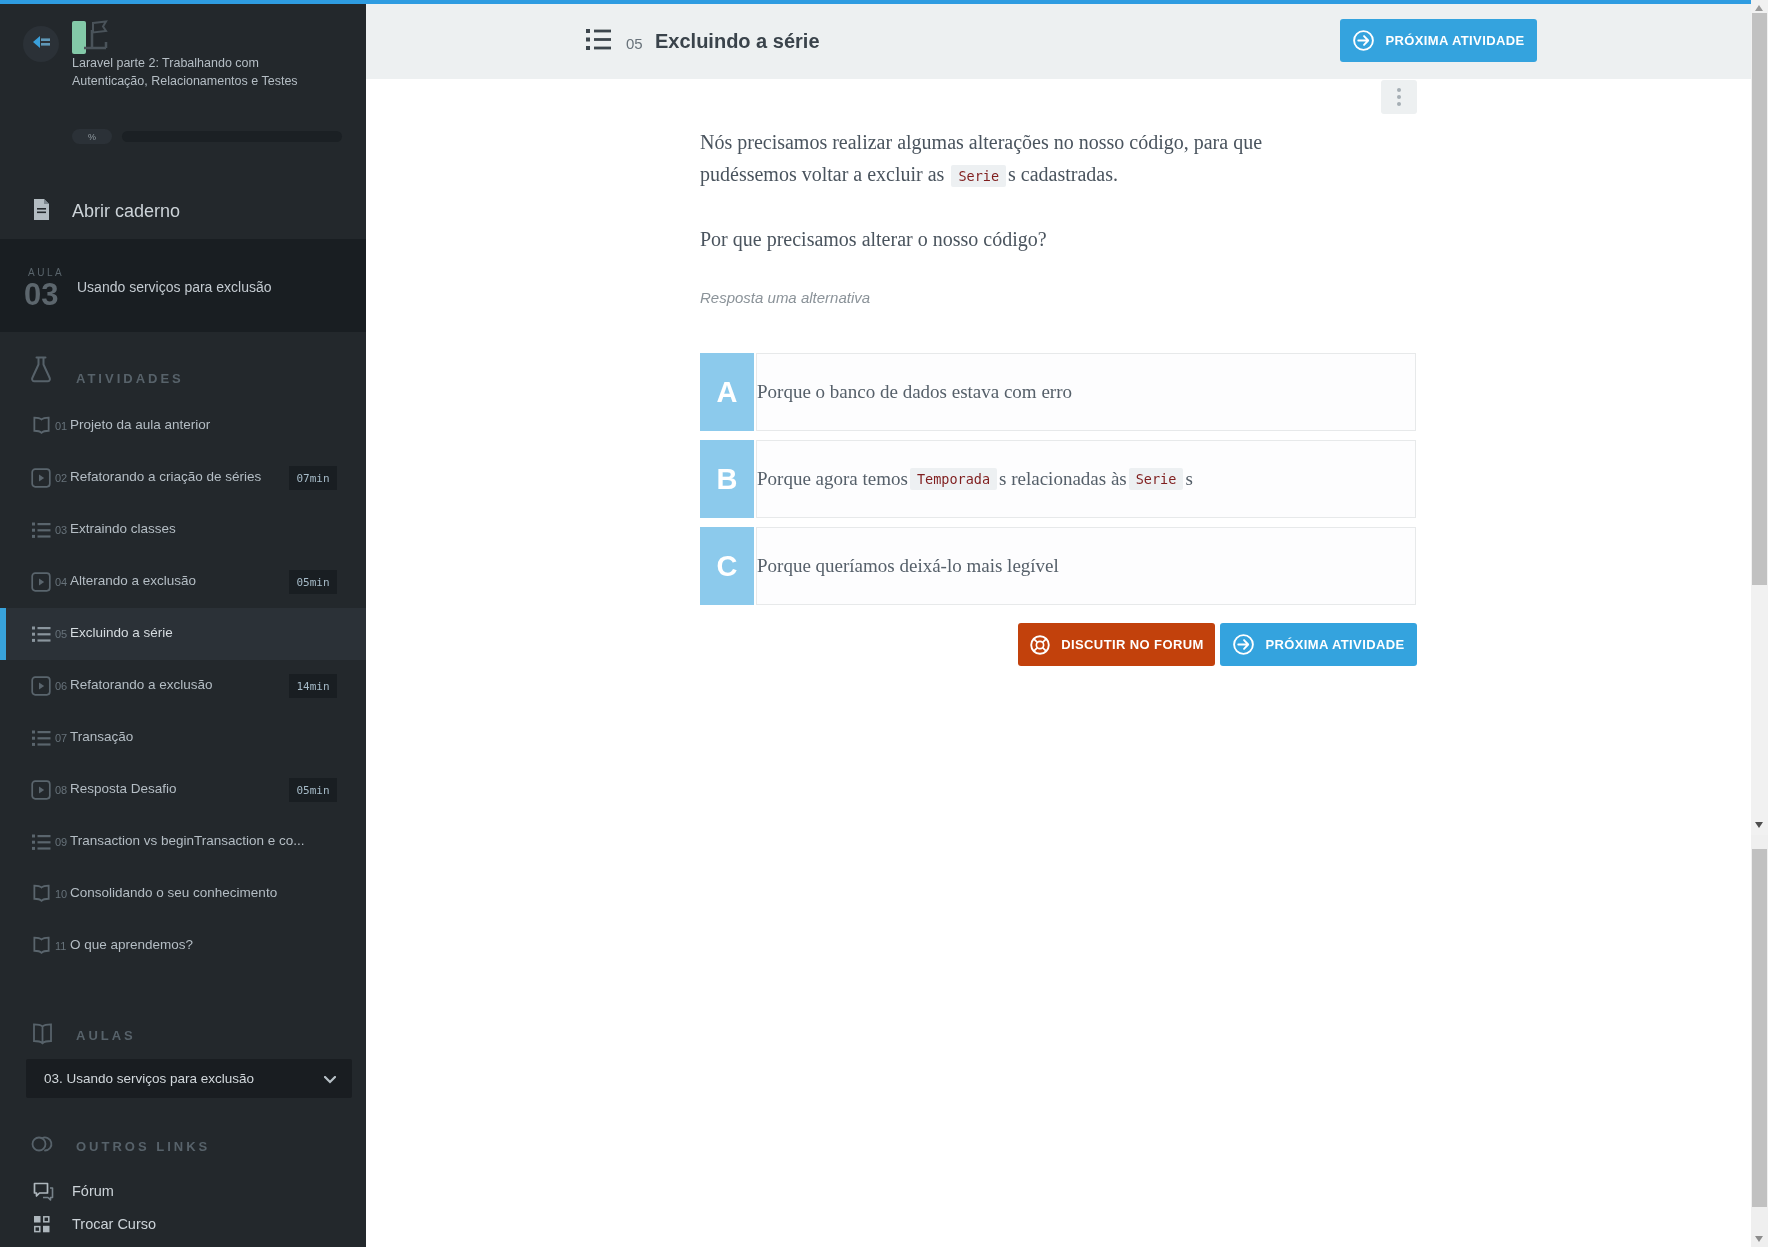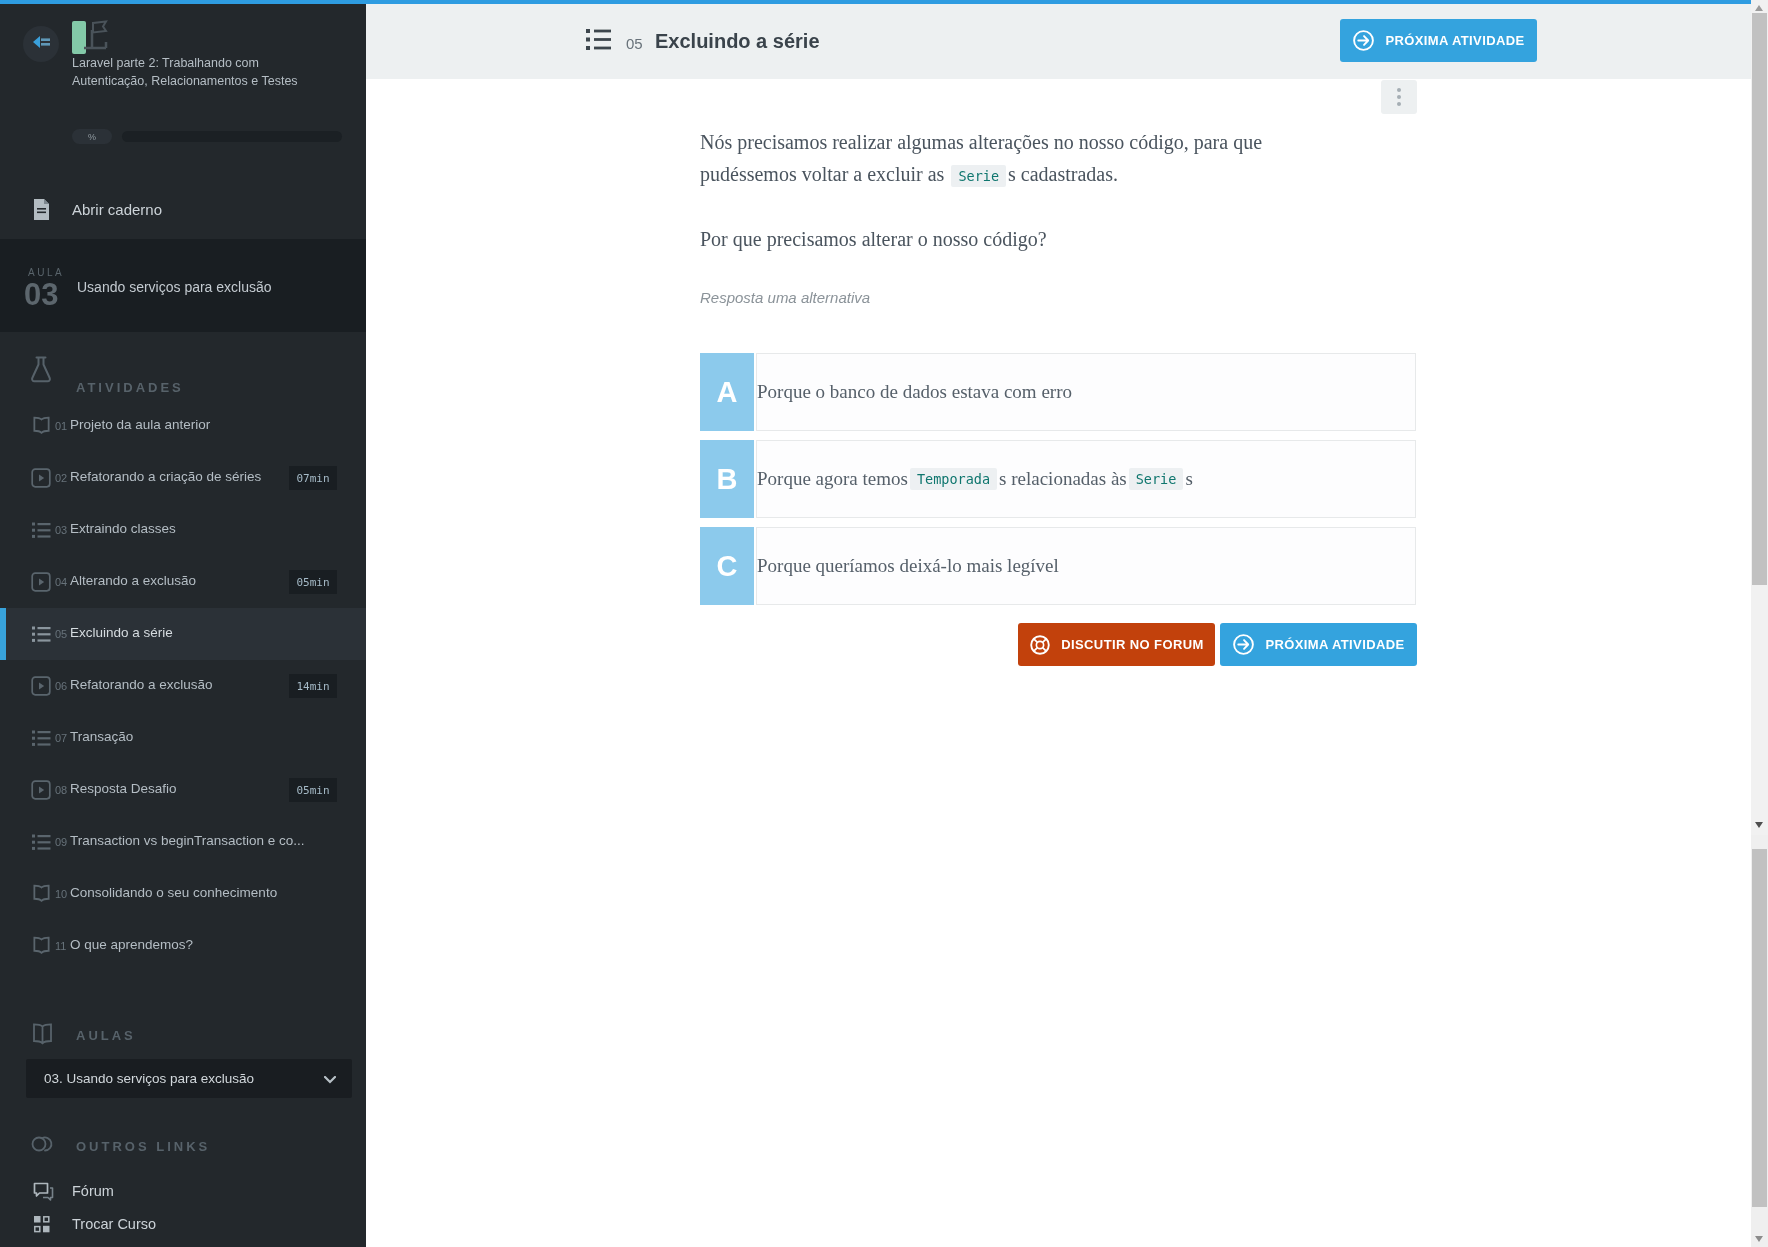--- a/index.html
+++ b/index.html
@@ -17,21 +17,21 @@
   .logo { position:absolute; left:70px; top:18px; }
   .course-title { position:absolute; left:72px; top:55px; width:250px; font-size:12.5px;
                   line-height:17.5px; color:#b5bec5; }
   .progress-pill { position:absolute; left:72px; top:129px; width:40px; height:15px; border-radius:8px;
                    background:#2b3137; display:flex; align-items:center; justify-content:center;
                    font-size:9px; color:#929ca3; }
   .progress-bar { position:absolute; left:122px; top:131px; width:220px; height:11px; border-radius:6px;
                   background:#1b2024; }
   .notebook-row { position:absolute; left:0; top:188px; width:366px; height:44px; cursor:pointer; }
   .notebook-row svg { position:absolute; left:33px; top:11px; }
-  .notebook-label { position:absolute; left:72px; top:13px; font-size:15px; color:#ccd3d8; }
+  .notebook-label { position:absolute; left:72px; top:13px; font-size:18px; color:#ccd3d8; }
 
   .lesson-banner { position:absolute; left:0; top:239px; width:366px; height:93px; background:#191e22; }
   .lesson-kicker { position:absolute; left:28px; top:28px; font-size:10px; letter-spacing:2.5px; color:#59646b; }
   .lesson-num { position:absolute; left:24px; top:38px; font-size:31px; font-weight:bold; color:#5c666d; }
   .lesson-title { position:absolute; left:77px; top:40px; font-size:14px; color:#c3cad0; }
 
   .sec-head-icon { position:absolute; }
   .sec-head-label { position:absolute; font-size:13px; font-weight:bold; letter-spacing:3px; color:#57626a; }
 
   .act-rows { position:absolute; left:0; top:400px; width:366px; }
@@ -69,21 +69,21 @@
            justify-content:center; gap:3px; cursor:pointer; }
   .kebab i { width:4px; height:4px; border-radius:50%; background:#a5aeb4; }
 
   .article { position:absolute; left:334px; top:16px; width:716px; height:1168px; }
   .q-p1 { position:absolute; left:0; top:111px; width:760px; font-family:"Liberation Serif", serif;
           font-size:20px; line-height:31.5px; color:#4a545e; }
   .q-p2 { position:absolute; left:0; top:212px; font-family:"Liberation Serif", serif;
           font-size:20px; color:#4a545e; }
   .q-hint { position:absolute; left:0; top:273px; font-size:15px; font-style:italic; color:#8b9399; }
   code.inl { font-family:"DejaVu Sans Mono", monospace; font-size:13.5px; background:#edf0f2;
-             color:#0f766e; padding:3px 7px; border-radius:2px; margin:0 2px; }
+             color:#7f1d1d; padding:3px 7px; border-radius:2px; margin:0 2px; }
 
   .options { position:absolute; left:0; top:337px; width:716px; }
   .opt { display:flex; height:78px; margin-bottom:9px; cursor:pointer; }
   .opt-letter { width:54px; background:#8ccaec; color:#fff; font-size:29px; font-weight:bold;
                 display:flex; align-items:center; justify-content:center; }
   .opt-body { flex:1; margin-left:2px; border:1px solid #e7e9ea; background:#fdfdfe;
               display:flex; align-items:center; 
               font-family:"Liberation Serif", serif; font-size:19px; color:#56606a; }
 
   .btn { position:absolute; top:607px; height:43px; width:197px; border:none; border-radius:3px;
@@ -154,21 +154,21 @@
 
     <div class="lesson-banner">
       <span class="lesson-kicker">AULA</span>
       <span class="lesson-num">03</span>
       <span class="lesson-title">Usando serviços para exclusão</span>
     </div>
 
     <svg class="sec-head-icon" style="left:30px; top:356px;" width="22" height="29" viewBox="0 0 22 29">
       <path d="M6.5 1.5 h9 M8.5 1.5 v7 l-6.2 13.5 a2.3 2.3 0 0 0 2.1 3.3 h13.2 a2.3 2.3 0 0 0 2.1-3.3 L13.5 8.5 v-7" stroke="#57626a" stroke-width="2" fill="none" stroke-linecap="round" stroke-linejoin="round"></path>
     </svg>
-    <span class="sec-head-label" style="left:76px; top:380px;">ATIVIDADES</span>
+    <span class="sec-head-label" style="left:76px; top:371px;">ATIVIDADES</span>
 
     <div class="act-rows">
 
       <div class="act-row">
         <svg class="act-icon" width="21" height="19" viewBox="0 0 20 18">
           <path d="M10 3.2 C8.5 1.8 6.4 1.4 3.2 1.4 V14 C6.4 14 8.5 14.5 10 16 C11.5 14.5 13.6 14 16.8 14 V1.4 C13.6 1.4 11.5 1.8 10 3.2 Z" stroke="#5a656d" stroke-width="1.7" fill="none"></path>
         </svg>
         <span class="act-num">01</span>
         <span class="act-label">Projeto da aula anterior</span>
 

